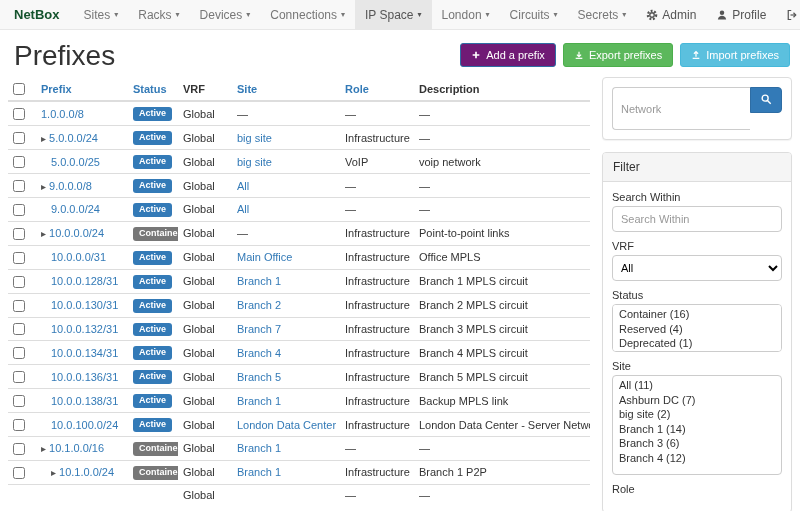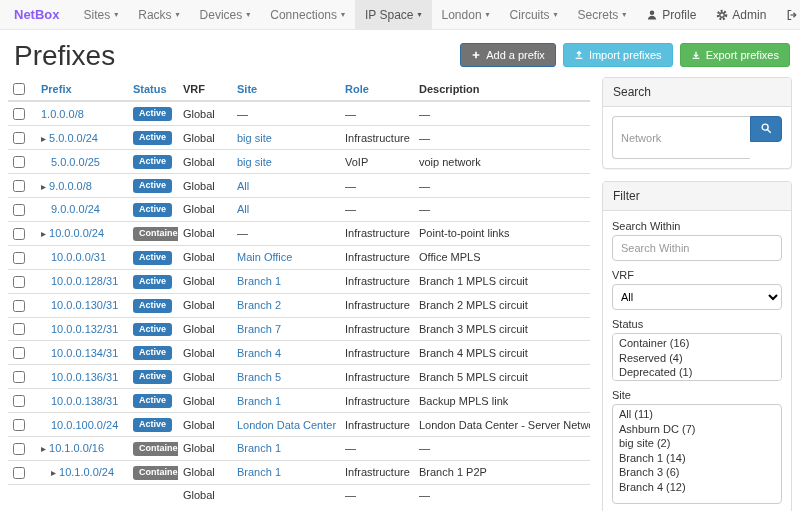--- a/index.html
+++ b/index.html
@@ -7,36 +7,36 @@
   body { font-family: "Liberation Sans", sans-serif; font-size: 12px; color: #333; background: #fff; }
   a { text-decoration: none; }
 
   
   .listbox::-webkit-scrollbar { width: 8px; }
   .listbox::-webkit-scrollbar-track { background: #f7f7f7; border-left: 1px solid #e5e5e5; }
   .listbox::-webkit-scrollbar-thumb { background: #c4c4c4; border-radius: 4px; }
 
   
   .navbar { display: flex; align-items: stretch; height: 30px; background: #f8f8f8; border-bottom: 1px solid #e7e7e7; font-size: 12px; }
-  .brand { display: flex; align-items: center; padding: 0 14px; font-weight: bold; font-size: 13px; color: #8b5cf6; }
+  .brand { display: flex; align-items: center; padding: 0 14px; font-weight: bold; font-size: 13px; color: #14532d; }
   .nav-list { display: flex; list-style: none; }
   .nav-item { display: flex; align-items: center; gap: 4px; padding: 0 10px; color: #777; cursor: pointer; white-space: nowrap; }
   .nav-item.active { background: #e7e7e7; color: #555; }
   .nav-caret { font-size: 8px; color: inherit; }
   .nav-right { margin-left: auto; display: flex; list-style: none; padding-right: 6px; }
   .nav-right .nav-item { color: #555; }
   .nav-right svg { display: block; }
 
   
   .page-head { display: flex; justify-content: space-between; align-items: flex-start; padding: 11px 10px 7px 14px; }
   .page-title { font-size: 28px; font-weight: 400; color: #333; line-height: 1.05; }
   .actions { display: flex; margin-top: 2px; }
   .btn { display: inline-flex; align-items: center; gap: 5px; padding: 5px 10px; font-size: 11px; color: #fff; border-radius: 3px; border: 1px solid transparent; cursor: pointer; margin-left: 7px; font-family: inherit; }
   .btn svg { display: block; }
-  .btn-primary { background: #737373; border-color: #2e6da4; }
+  .btn-primary { background: #701a75; border-color: #2e6da4; }
   .btn-info { background: #5bc0de; border-color: #46b8da; }
   .btn-success { background: #5cb85c; border-color: #4cae4c; }
 
   
   .content { display: flex; align-items: flex-start; gap: 12px; padding: 0 8px; }
   .main { flex: 1; min-width: 0; }
   .side { width: 190px; flex-shrink: 0; }
 
   
   table { width: 100%; border-collapse: collapse; font-size: 11px; table-layout: fixed; }
@@ -120,34 +120,34 @@
 
       <li class="nav-item">
         <span>Secrets</span>
         <span class="nav-caret">▾</span>
       </li>
     </ul>
   <ul class="nav-right">
     <li class="nav-item">
       <span>
           <svg width="12" height="12" viewBox="0 0 16 16">
+            <circle cx="8" cy="8" r="5.5" fill="none" stroke="#555" stroke-width="3" stroke-dasharray="2.5 2.2"></circle>
+            <circle cx="8" cy="8" r="3" fill="none" stroke="#555" stroke-width="1.8"></circle>
+          </svg>
+        </span>
+      <span>Admin</span>
+    </li>
+    <li class="nav-item">
+      <span>
+          <svg width="12" height="12" viewBox="0 0 16 16">
             <circle cx="8" cy="5" r="3" fill="#555"></circle>
             <path d="M2.5 14c.5-3.5 2.8-5 5.5-5s5 1.5 5.5 5z" fill="#555"></path>
           </svg>
         </span>
       <span>Profile</span>
-    </li>
-    <li class="nav-item">
-      <span>
-          <svg width="12" height="12" viewBox="0 0 16 16">
-            <circle cx="8" cy="8" r="5.5" fill="none" stroke="#555" stroke-width="3" stroke-dasharray="2.5 2.2"></circle>
-            <circle cx="8" cy="8" r="3" fill="none" stroke="#555" stroke-width="1.8"></circle>
-          </svg>
-        </span>
-      <span>Admin</span>
     </li>
     <li class="nav-item">
       <span>
           <svg width="12" height="12" viewBox="0 0 16 16" fill="none">
             <path d="M7 2H3v12h4" stroke="#555" stroke-width="1.6"></path>
             <path d="M10 5l3 3-3 3" stroke="#555" stroke-width="1.6"></path>
             <path d="M6 8h7" stroke="#555" stroke-width="1.6"></path>
           </svg>
         </span>
       <span>Log out</span>
@@ -159,37 +159,37 @@
   <h1 class="page-title">Prefixes</h1>
   <div class="actions">
     <button class="btn btn-primary">
       <span>
           <svg width="10" height="10" viewBox="0 0 12 12">
             <path d="M6 2v8M2 6h8" stroke="#fff" stroke-width="2"></path>
           </svg>
         </span>
       <span>Add a prefix</span>
     </button>
+    <button class="btn btn-success">
+      <span>
+          <svg width="10" height="10" viewBox="0 0 12 12" fill="none">
+            <path d="M6 2v6M3.5 5.5L6 8l2.5-2.5" stroke="#fff" stroke-width="1.5"></path>
+            <path d="M2 10h8" stroke="#fff" stroke-width="1.5"></path>
+          </svg>
+        </span>
+      <span>Export prefixes</span>
+    </button>
     <button class="btn btn-info">
       <span>
           <svg width="10" height="10" viewBox="0 0 12 12" fill="none">
             <path d="M6 8V2M3.5 4.5L6 2l2.5 2.5" stroke="#fff" stroke-width="1.5"></path>
             <path d="M2 10h8" stroke="#fff" stroke-width="1.5"></path>
           </svg>
         </span>
       <span>Import prefixes</span>
-    </button>
-    <button class="btn btn-success">
-      <span>
-          <svg width="10" height="10" viewBox="0 0 12 12" fill="none">
-            <path d="M6 2v6M3.5 5.5L6 8l2.5-2.5" stroke="#fff" stroke-width="1.5"></path>
-            <path d="M2 10h8" stroke="#fff" stroke-width="1.5"></path>
-          </svg>
-        </span>
-      <span>Export prefixes</span>
     </button>
   </div>
 </div>
 
 <div class="content">
   <div class="main">
     <table>
       <thead>
         <tr>
           <th class="col-check"><input type="checkbox" style=""></th>
@@ -406,21 +406,20 @@
             <td></td>
             <td>—</td>
             <td>—</td>
           </tr>
         </tbody>
     </table>
   </div>
 
   <div class="side">
     <div class="panel">
-      <div class="panel-heading">Search</div>
       <div class="panel-body">
         <div class="input-group">
           <input type="text" placeholder="Network" style="">
           <button>
             <span><svg width="12" height="12" viewBox="0 0 14 14" fill="none">
                   <circle cx="6" cy="6" r="3.5" stroke="#fff" stroke-width="1.6"></circle>
                   <path d="M8.7 8.7L12.5 12.5" stroke="#fff" stroke-width="1.6"></path>
                 </svg></span>
           </button>
         </div>

